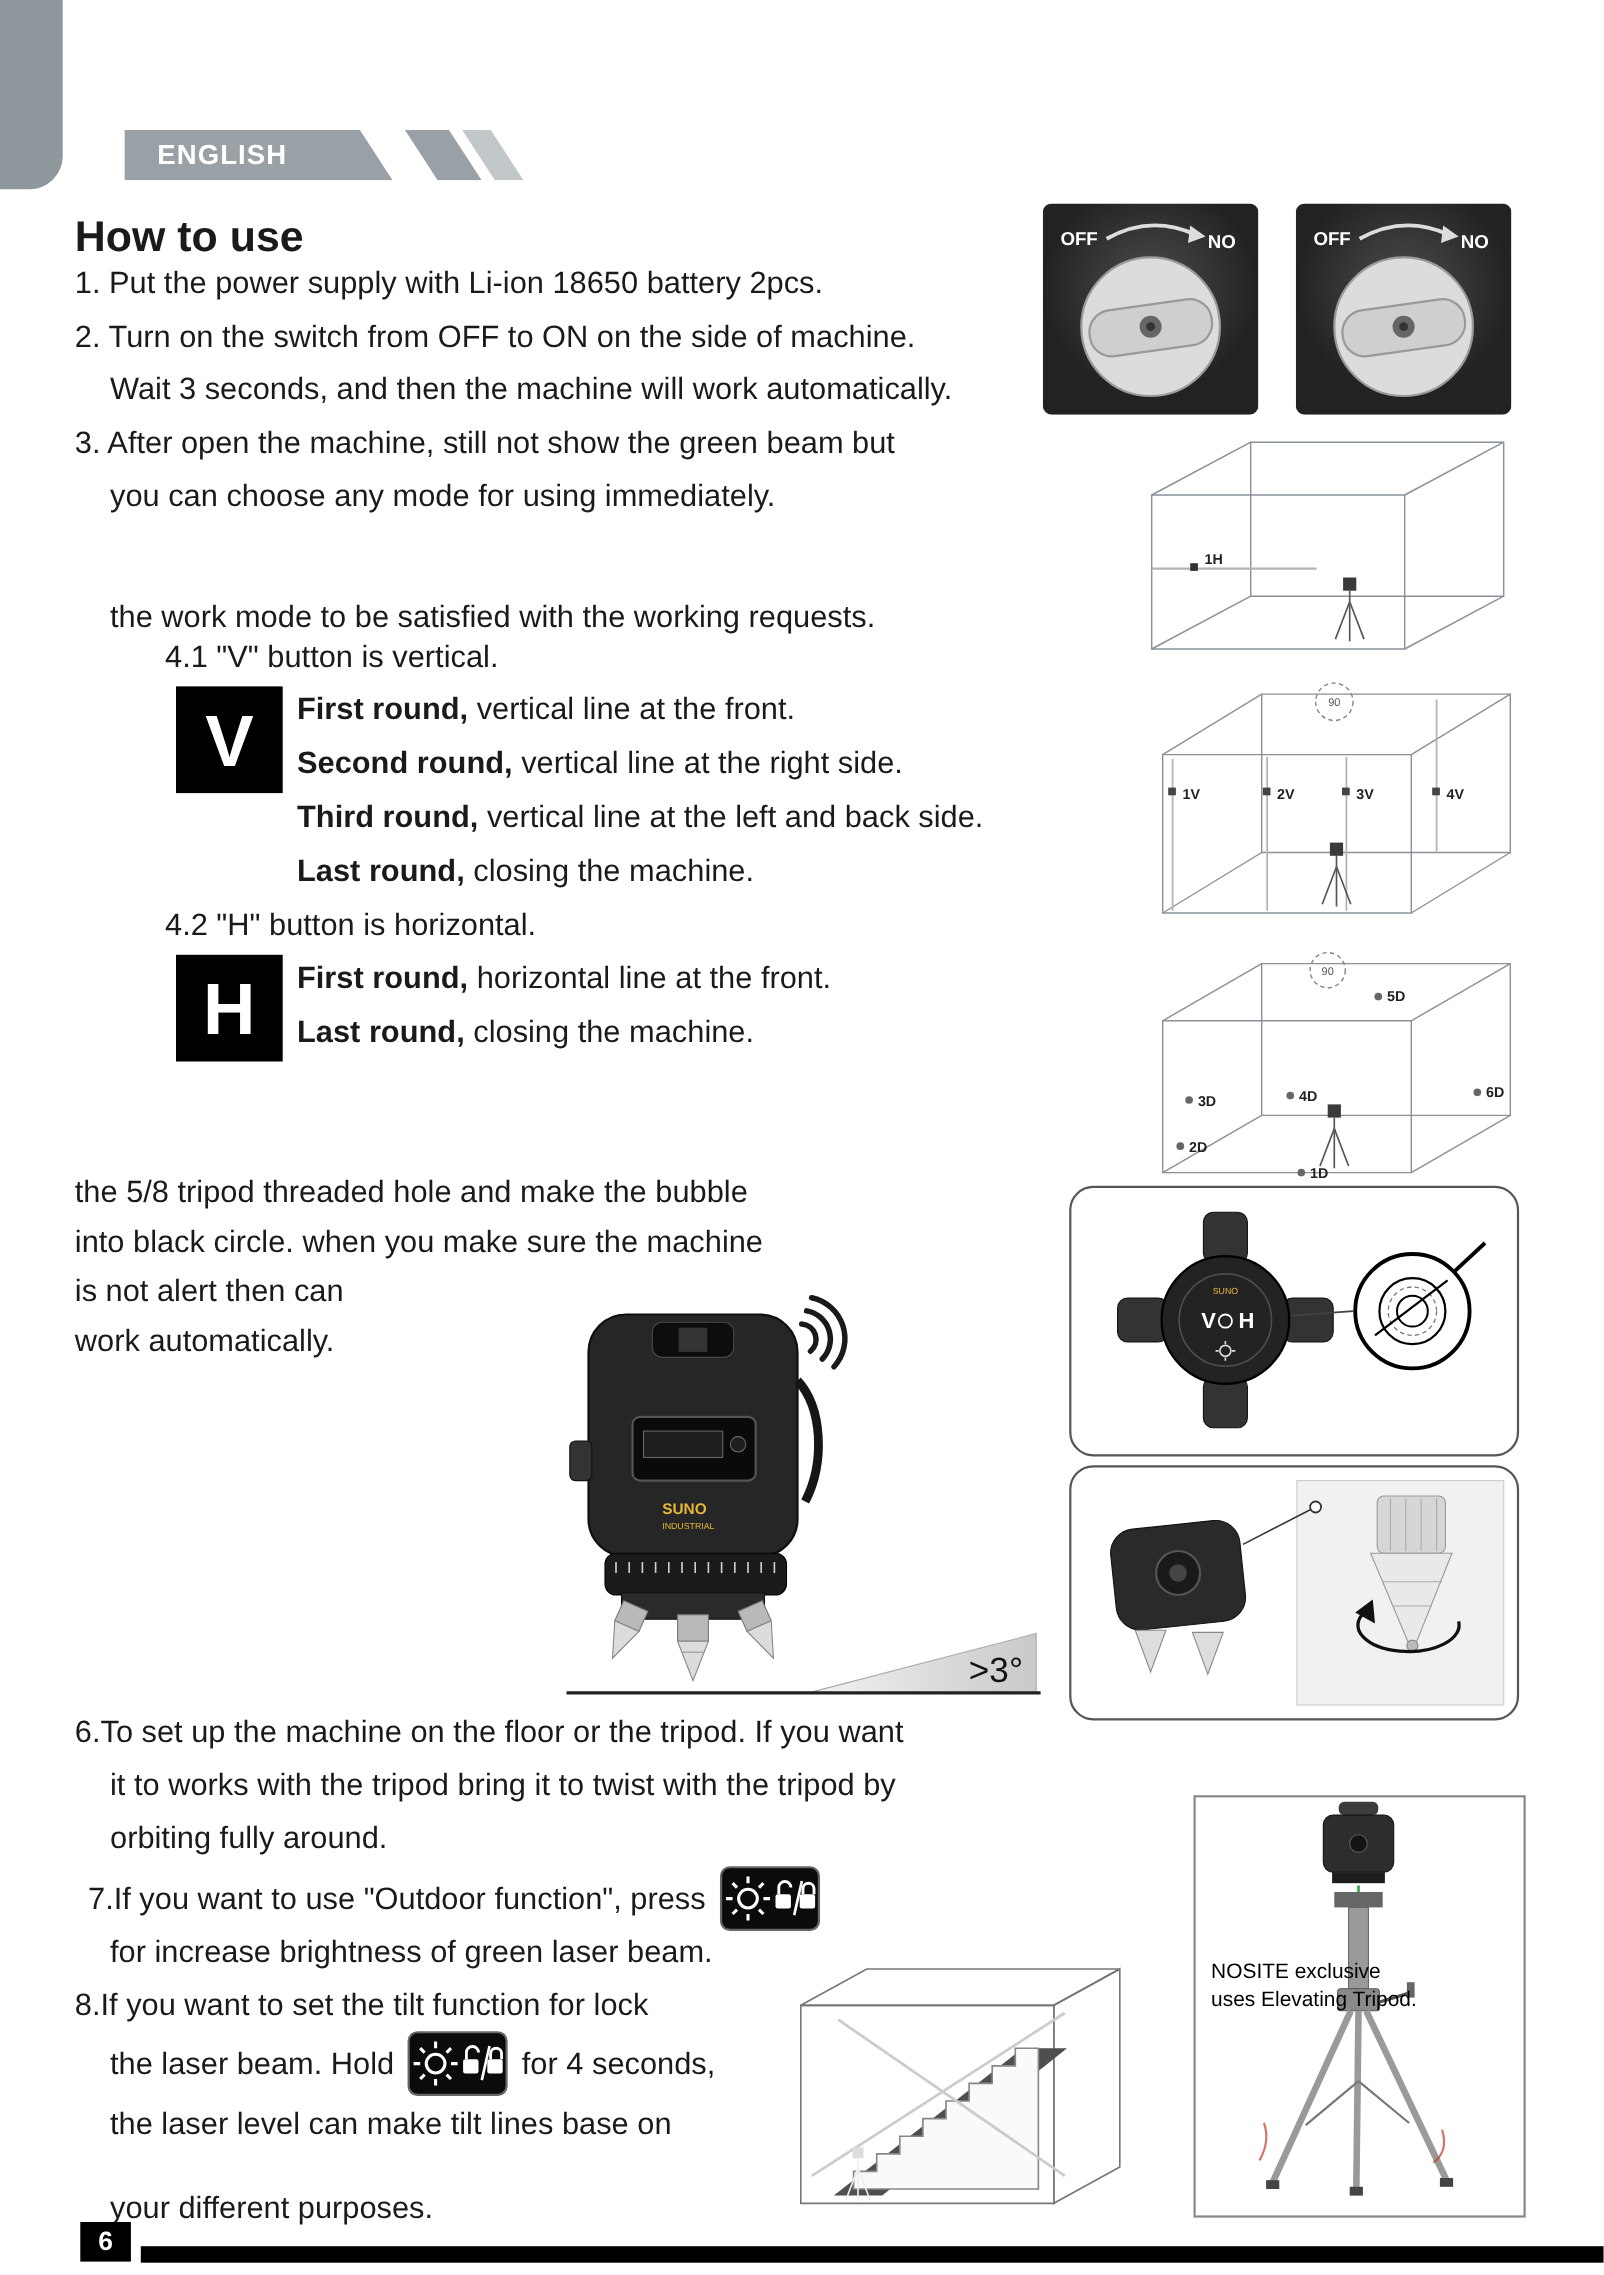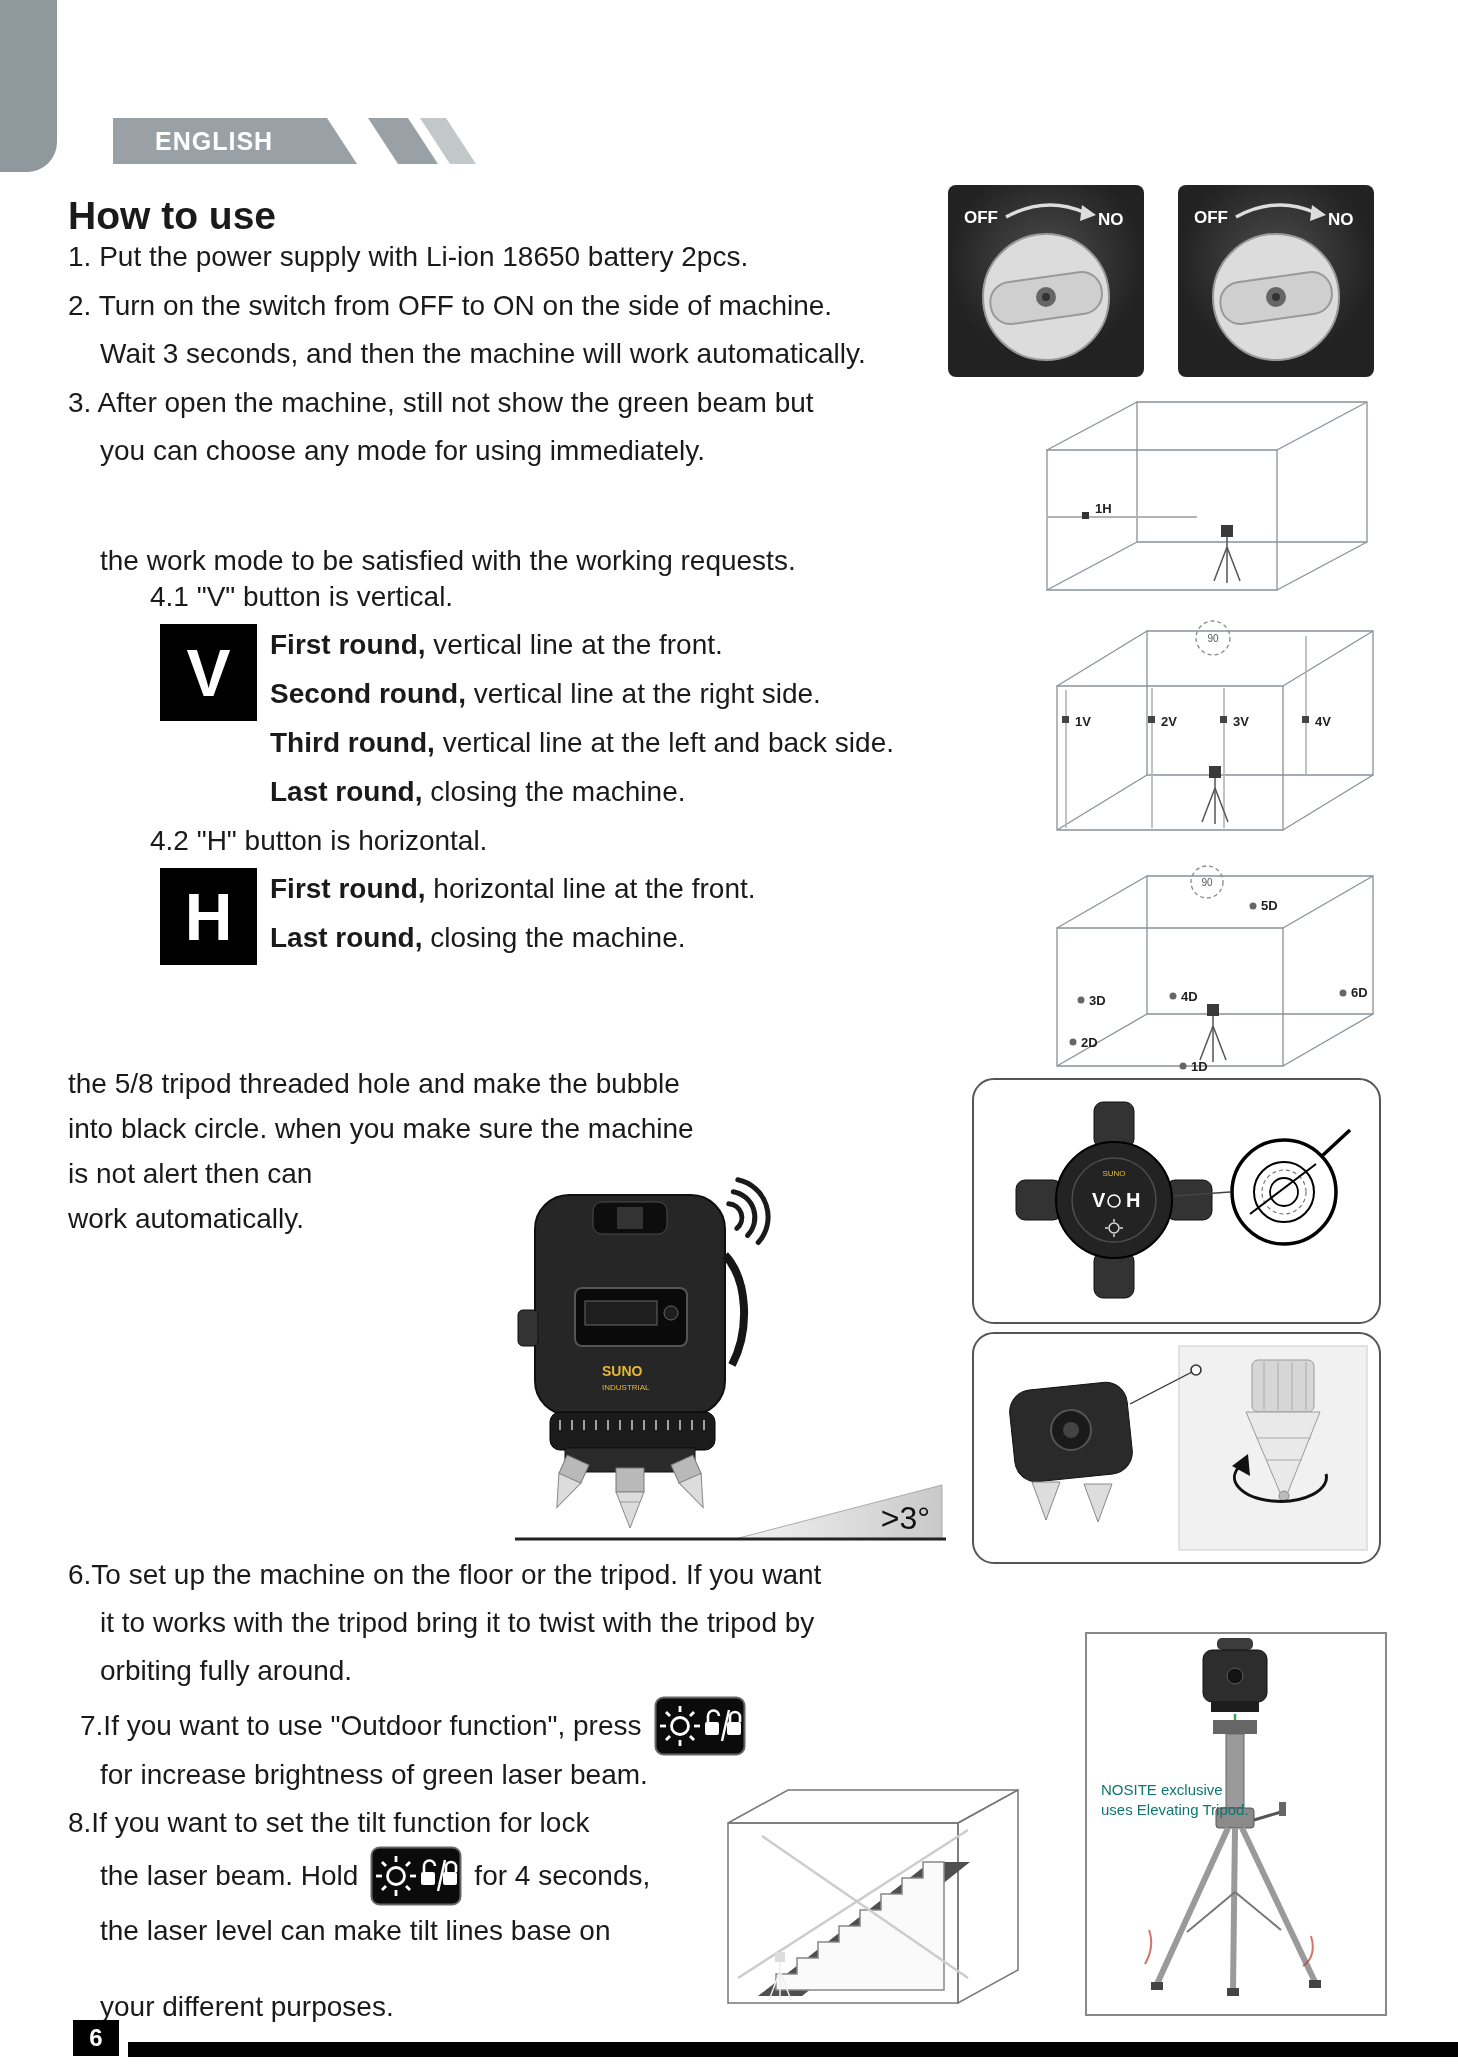--- a/index.html
+++ b/index.html
@@ -4,36 +4,36 @@
 <style>
   html,body{margin:0;padding:0;background:#ffffff;}
   .page{position:relative;width:1458px;height:2068px;background:#fff;overflow:hidden;
         font-family:"Liberation Sans", sans-serif;color:#1a1a1a;}
   .t{position:absolute;font-size:28px;white-space:nowrap;line-height:1.2;}
   .b{font-weight:bold;}
   .title{font-size:39px;font-weight:bold;}
   .corner{position:absolute;left:0;top:0;width:57px;height:172px;background:#8f989d;border-radius:0 0 30px 0;}
   .banner{position:absolute;left:113px;top:118px;width:244px;height:46px;background:#99a1a6;
           clip-path:polygon(0 0, calc(100% - 30px) 0, 100% 100%, 0 100%);
-          display:flex;align-items:center;padding-left:42px;box-sizing:border-box;
+          display:flex;align-items:center;padding-left:30px;box-sizing:border-box;
           color:#fff;font-size:25px;font-weight:bold;letter-spacing:1px;}
   .stripe{position:absolute;top:118px;height:46px;}
   .stripe1{left:368px;width:70px;background:#99a1a6;clip-path:polygon(0 0,calc(100% - 30px) 0,100% 100%,30px 100%);}
   .stripe2{left:420px;width:56px;background:#c2c7ca;clip-path:polygon(0 0,calc(100% - 30px) 0,100% 100%,30px 100%);}
   .modesq{position:absolute;width:97px;height:97px;background:#000;color:#fff;display:flex;
           align-items:center;justify-content:center;font-size:66px;font-weight:bold;}
   .row{position:absolute;display:flex;align-items:center;gap:12px;font-size:28px;white-space:nowrap;}
   .figbox{position:absolute;border:2.5px solid #555;border-radius:22px;background:#fff;}
   .plainbox{position:absolute;border:2px solid #888;background:#fff;}
   .pagenum{position:absolute;left:73px;top:2020px;width:46px;height:36px;background:#000;color:#fff;
            display:flex;align-items:center;justify-content:center;font-size:24px;font-weight:bold;}
   .footbar{position:absolute;left:128px;top:2042px;width:1330px;height:15px;background:#000;}
   svg{display:block;}
   svg text{font-family:"Liberation Sans", sans-serif;}
-  .note{position:absolute;left:14px;top:146px;font-size:15px;color:#0f766e;line-height:1.35;}
+  .note{position:absolute;left:14px;top:146px;font-size:19px;color:#000000;line-height:1.35;}
 </style>
 </head>
 <body>
 
 <div class="page">
 
   <div class="corner"></div>
   <div class="banner">
     <span>ENGLISH</span>
   </div>

